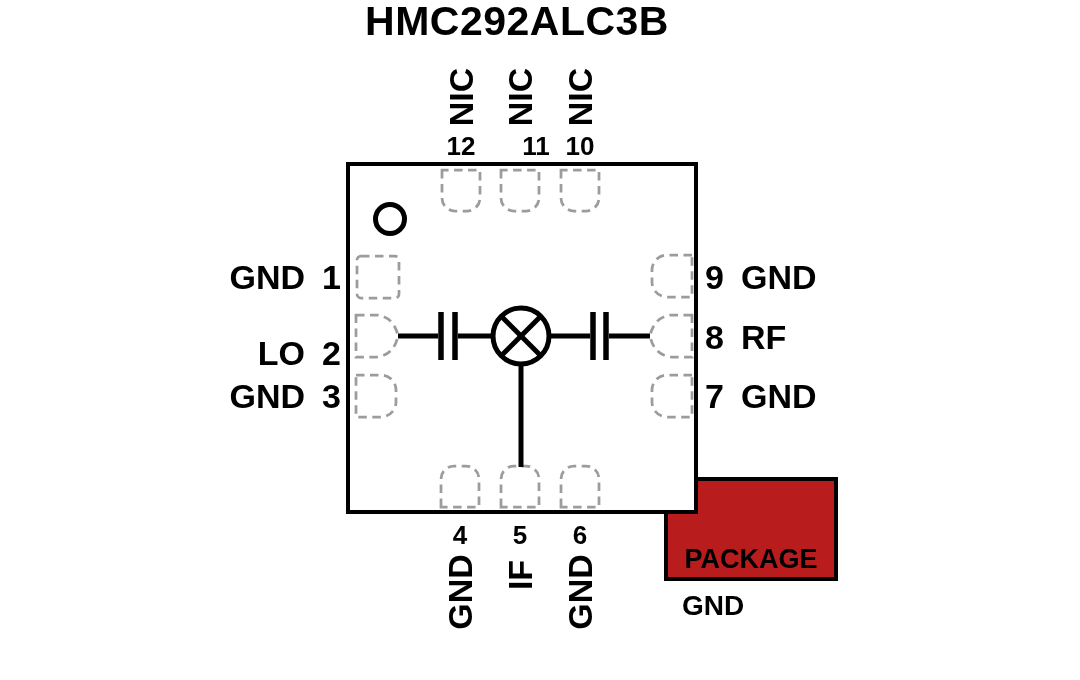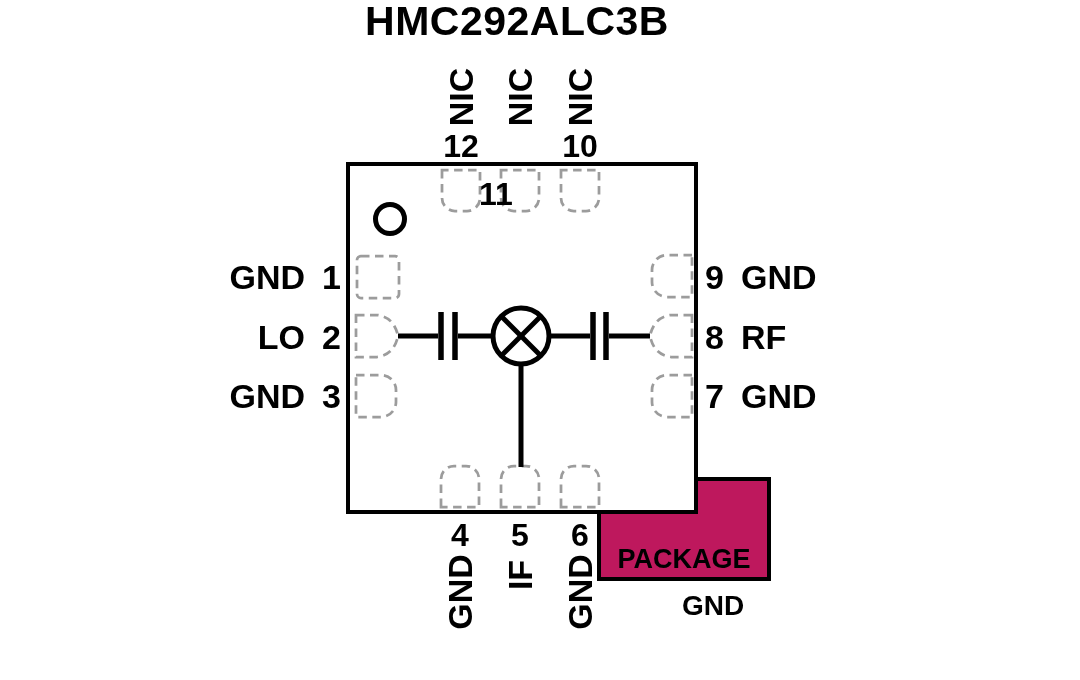--- a/index.html
+++ b/index.html
@@ -11,22 +11,22 @@
   }
   .title {
     position:absolute; left:517px; top:-2px; transform:translateX(-50%);
     font-size:41px; letter-spacing:0.5px; white-space:nowrap; z-index:4;
   }
   .package {
     position:absolute; left:346px; top:162px; width:352px; height:352px;
     border:4px solid #000; background:#fff; box-sizing:border-box; z-index:2;
   }
   .base-box {
-    position:absolute; left:597px; top:477px; width:174px; height:104px;
-    border:4px solid #000; background:#be185d; box-sizing:border-box; z-index:1;
+    position:absolute; left:664px; top:477px; width:174px; height:104px;
+    border:4px solid #000; background:#b91c1c; box-sizing:border-box; z-index:1;
   }
   .base-text {
     position:absolute; left:0; right:0; bottom:4px; text-align:center;
     font-size:27px; line-height:27px;
   }
   .base-gnd {
     position:absolute; left:713px; top:606px; transform:translate(-50%,-50%);
     font-size:28px; z-index:1; white-space:nowrap;
   }
   svg.layer { position:absolute; left:0; top:0; z-index:3; pointer-events:none; }
@@ -34,21 +34,21 @@
     position:absolute; display:flex; align-items:center; gap:10px;
     height:44px; line-height:44px; font-size:34px; white-space:nowrap; z-index:4;
   }
   .pin-label.left  { right:745px; }
   .pin-label.right { left:705px; }
   .pin-label .pnum { width:26px; }
   .pin-label.left .pnum  { text-align:right; }
   .pin-label.right .pnum { text-align:left; }
   .num {
     position:absolute; transform:translate(-50%,-50%);
-    font-size:32px; white-space:nowrap; z-index:4;
+    font-size:26px; white-space:nowrap; z-index:4;
   }
   .vlabel {
     position:absolute; transform:translate(-50%,-50%) rotate(-90deg);
     font-size:34px; white-space:nowrap; z-index:4;
   }
 </style>
 </head>
 <body>
 
 <div class="canvas">
@@ -104,35 +104,35 @@
         <line x1="606" y1="312" x2="606" y2="360"></line>
       </g>
       <line x1="521" y1="363" x2="521" y2="467"></line>
     </g>
   </svg>
 
   <div class="vlabel" style="left:461px; top:97px;">NIC</div>
   <div class="vlabel" style="left:520px; top:97px;">NIC</div>
   <div class="vlabel" style="left:580px; top:97px;">NIC</div>
   <div class="num" style="left:461px; top:146px;">12</div>
-  <div class="num" style="left:496px; top:146px;margin-top:48px;">11</div>
+  <div class="num" style="left:536px; top:146px;">11</div>
   <div class="num" style="left:580px; top:146px;text-align:right;">10</div>
 
   <div class="num" style="left:460px; top:535px;">4</div>
   <div class="num" style="left:520px; top:535px;">5</div>
   <div class="num" style="left:580px; top:535px;">6</div>
   <div class="vlabel" style="left:460px; top:592px;">GND</div>
   <div class="vlabel" style="left:520px; top:575px;">IF</div>
   <div class="vlabel" style="left:580px; top:592px;">GND</div>
 
   <div class="pin-label left" style="top:255px;">
     <span class="pname">GND</span>
     <span class="pnum">1</span>
   </div>
-  <div class="pin-label left" style="top:315px;">
+  <div class="pin-label left" style="top:331px;">
     <span class="pname">LO</span>
     <span class="pnum">2</span>
   </div>
   <div class="pin-label left" style="top:374px;">
     <span class="pname">GND</span>
     <span class="pnum">3</span>
   </div>
 
   <div class="pin-label right" style="top:255px;">
     <span class="pnum">9</span>

